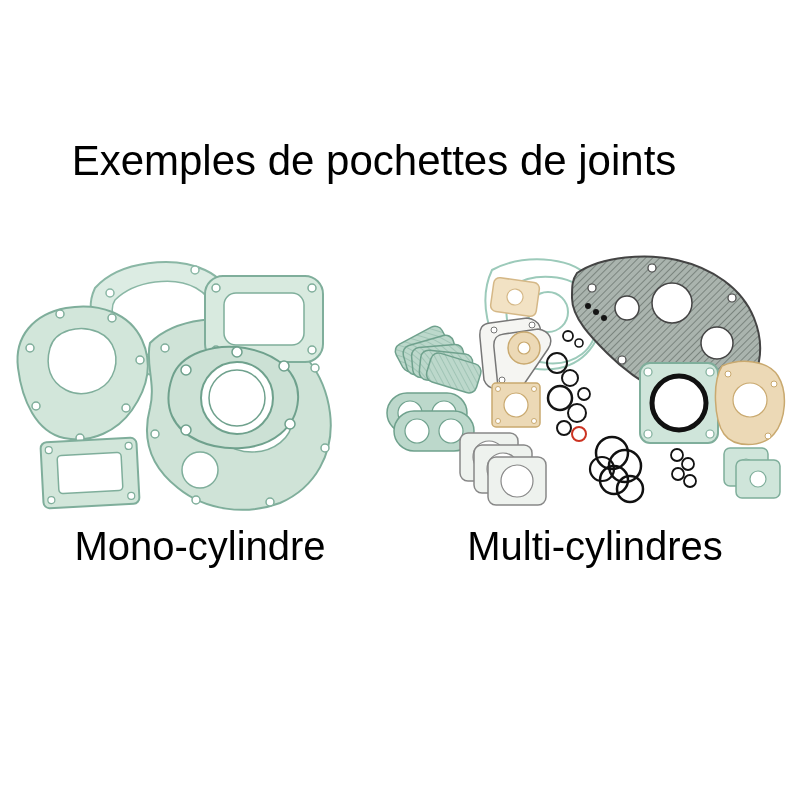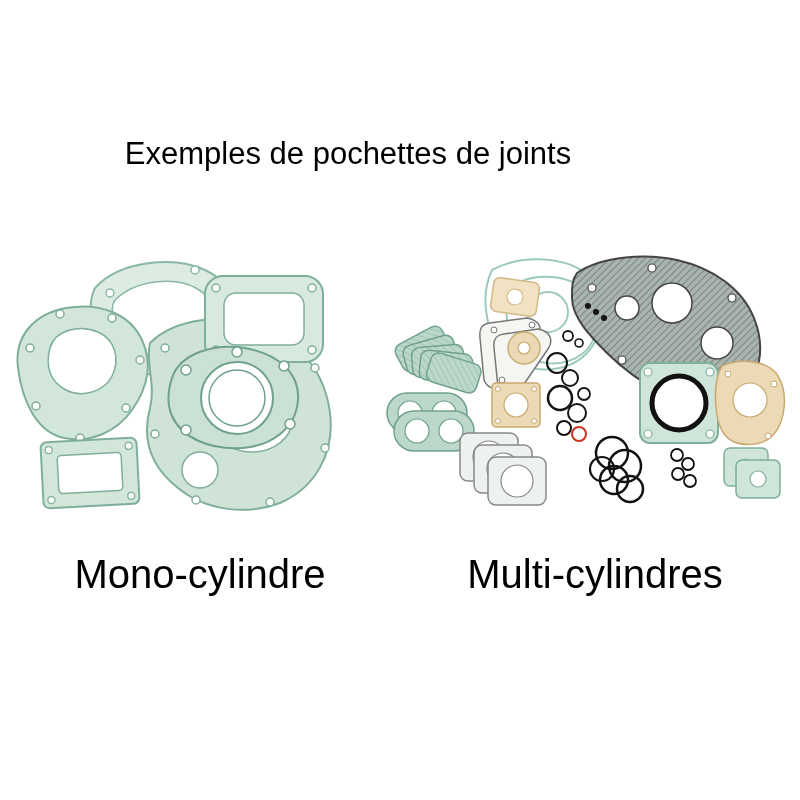--- a/index.html
+++ b/index.html
@@ -6,26 +6,27 @@
   body{
     width:800px;height:800px;background:#ffffff;
     font-family:"Liberation Sans", sans-serif;
     -webkit-font-smoothing:antialiased;
   }
   .canvas{
     position:relative;width:800px;height:800px;background:#fff;overflow:hidden;
   }
   .title{
     position:absolute;top:136px;left:0;width:696px;
-    text-align:center;color:#000;font-size:31px;line-height:1.18;
+    text-align:center;color:#000;font-size:42px;line-height:1.18;
     letter-spacing:0px;
+    padding-left:26px;
   }
   .title .line{display:block;}
   .label{
-    position:absolute;top:552px;color:#000;font-size:40px;text-align:center;
+    position:absolute;top:524px;color:#000;font-size:40px;text-align:center;
   }
   .label.mono{left:10px;width:380px;}
   .label.multi{left:400px;width:390px;}
   .illus{position:absolute;top:248px;height:300px;}
   .illus.mono{left:0px;width:375px;}
   .illus.multi{left:372px;width:424px;}
   svg{display:block;}
 </style>
 </head>
 <body>

